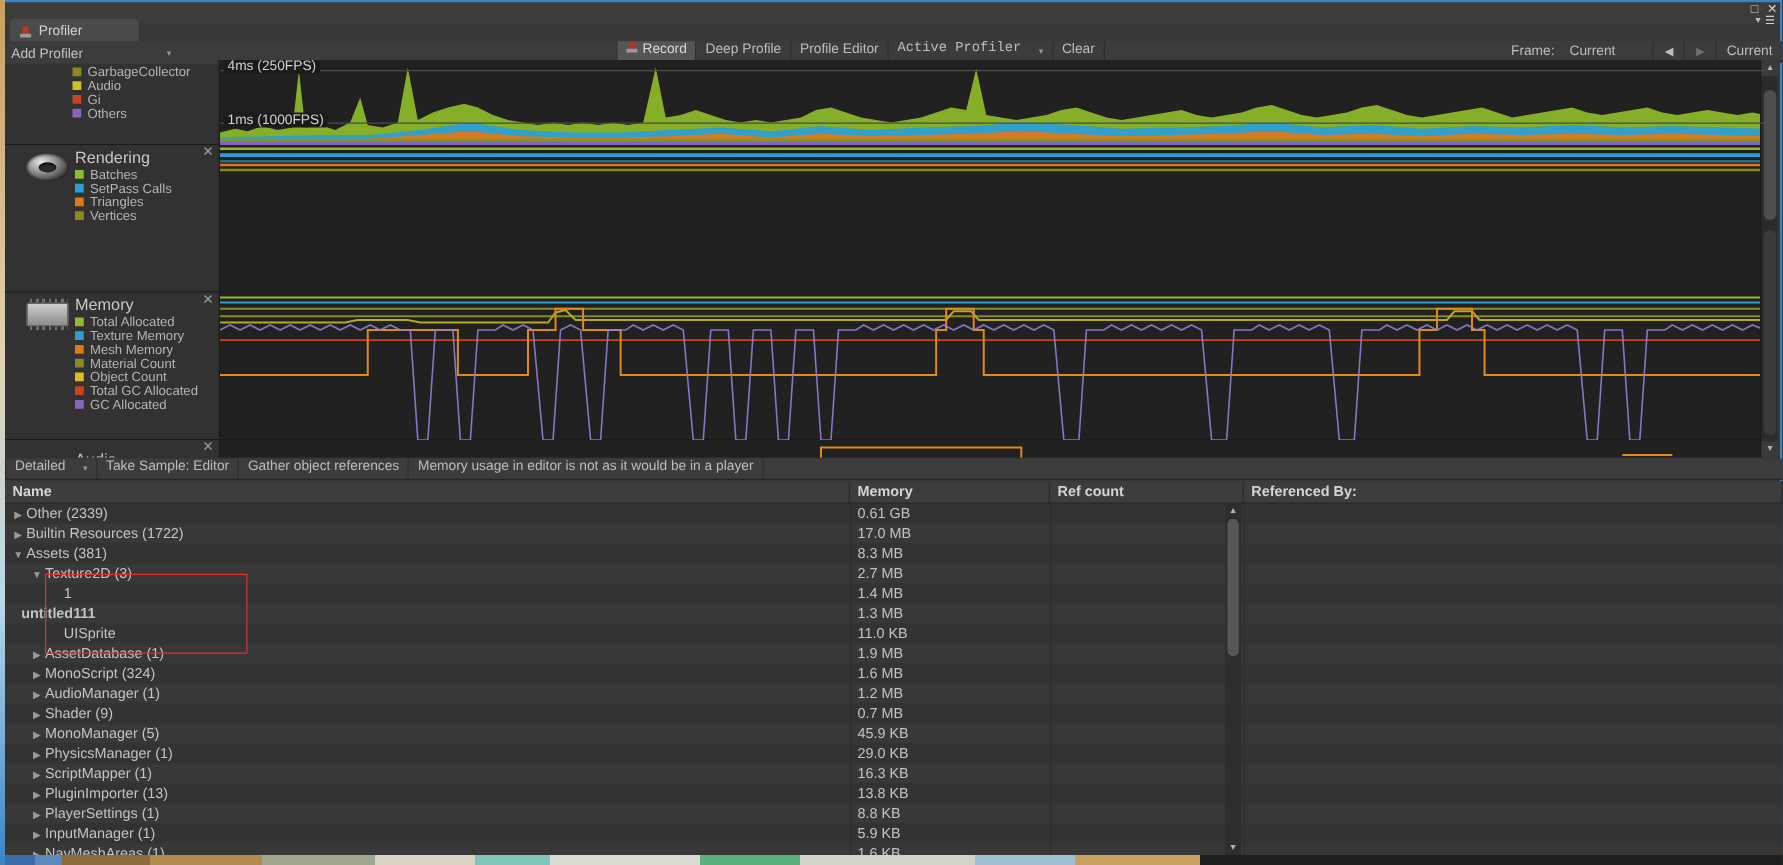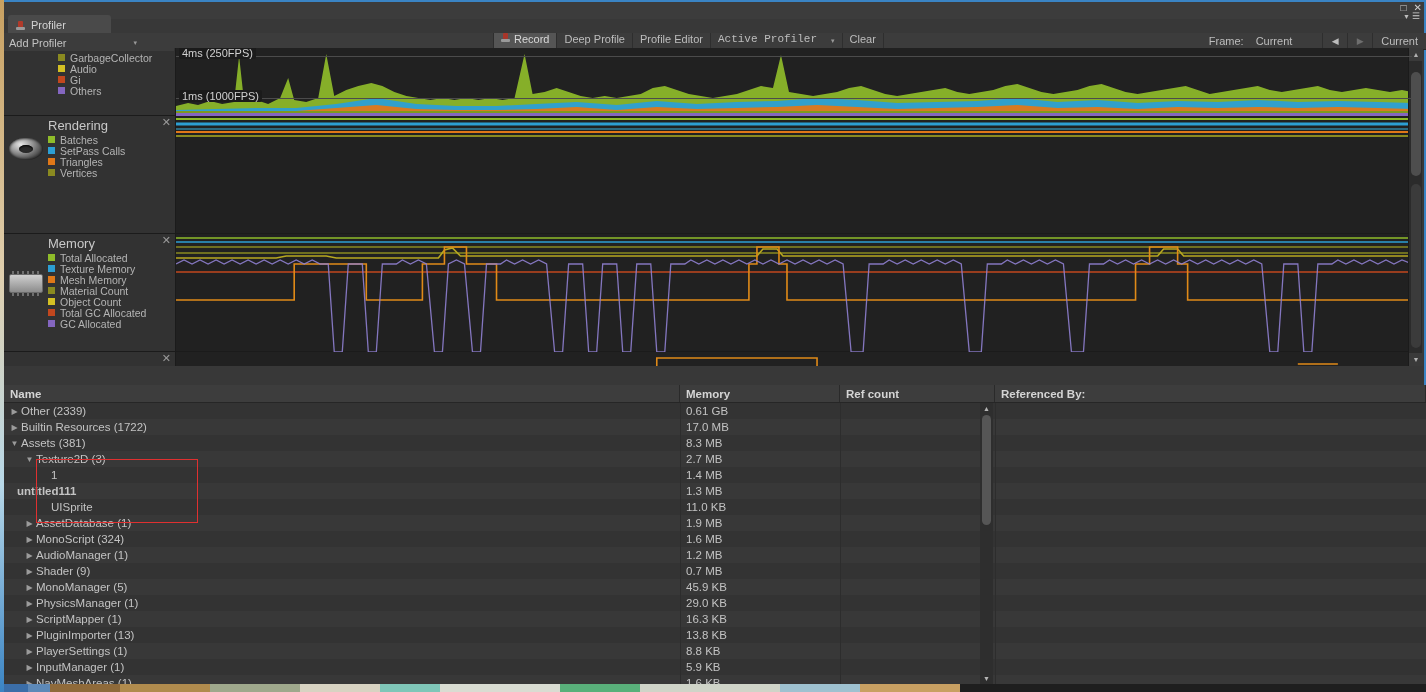--- a/index.html
+++ b/index.html
@@ -146,21 +146,21 @@
   }
   .mod-side {
     width: 172px; flex: none; background: #323232;
     border-right: 1px solid #1b1b1b;
     position: relative; padding: 4px 0 0 0;
   }
   .mod-close {
     position: absolute; right: 4px; top: 1px;
     font-size: 11px; color: #9a9a9a; line-height: 11px;
   }
-  .mod-head { display: flex; align-items: center; padding-left: 2px; }
+  .mod-head { display: flex; align-items: flex-start; padding-left: 14px; }
   .mod-icon { width: 42px; flex: none; height: 28px; position: relative; }
   .mod-title { font-size: 13px; color: #c8c8c8; margin-top: -2px; }
   .mod-counters { margin-top: 1px; }
   .ctr { display: flex; align-items: center; height: 11px; margin-bottom: 0px; }
   .ctr-sw { width: 7px; height: 7px; flex: none; margin-right: 5px; }
   .ctr-name { font-size: 10.5px; color: #b4b4b4; white-space: nowrap; }
   .mod-chart { flex: 1; position: relative; background: #212121; }
 
   
   .icon-torus {
@@ -509,20 +509,27 @@
       </div>
     </div>
 
     <div class="graph-scroll">
       <div class="gs-arrow" style="top:0;">▲</div>
       <div class="gs-thumb" style="top:24px;height:104px;"></div>
       <div class="gs-thumb" style="top:136px;height:164px;background:#3b3b3b;"></div>
       <div class="gs-arrow" style="bottom:0;">▼</div>
     </div>
 
+    <div class="toolbar2">
+      <div class="tb-btn first" style="border-right:none;">Detailed</div>
+      <div class="tb-caret">▾</div>
+      <div class="tb-btn">Take Sample: Editor</div>
+      <div class="tb-btn">Gather object references</div>
+      <div class="tb-btn">Memory usage in editor is not as it would be in a player</div>
+    </div>
 
     <div class="table-wrap">
       <div class="thead">
         <div class="th th-name">Name</div>
         <div class="th th-mem">Memory</div>
         <div class="th th-ref">Ref count</div>
         <div class="th th-by">Referenced By:</div>
       </div>
 
       <div class="tbody" id="tbody">

